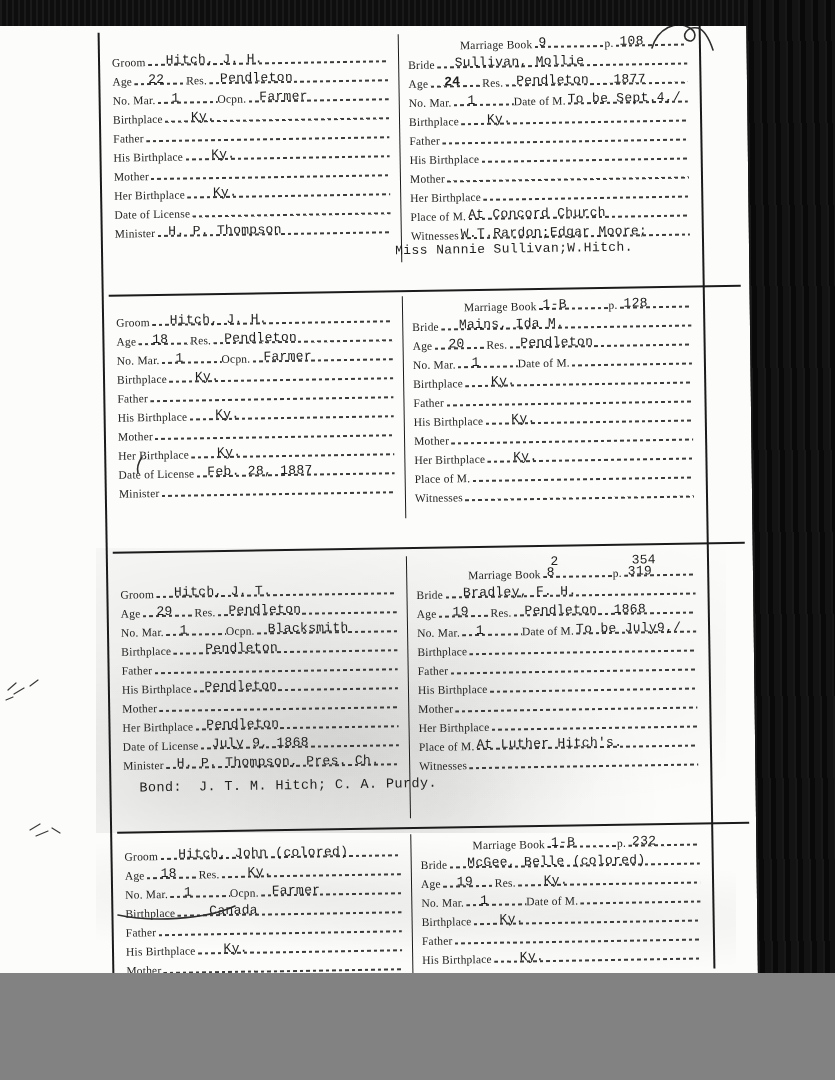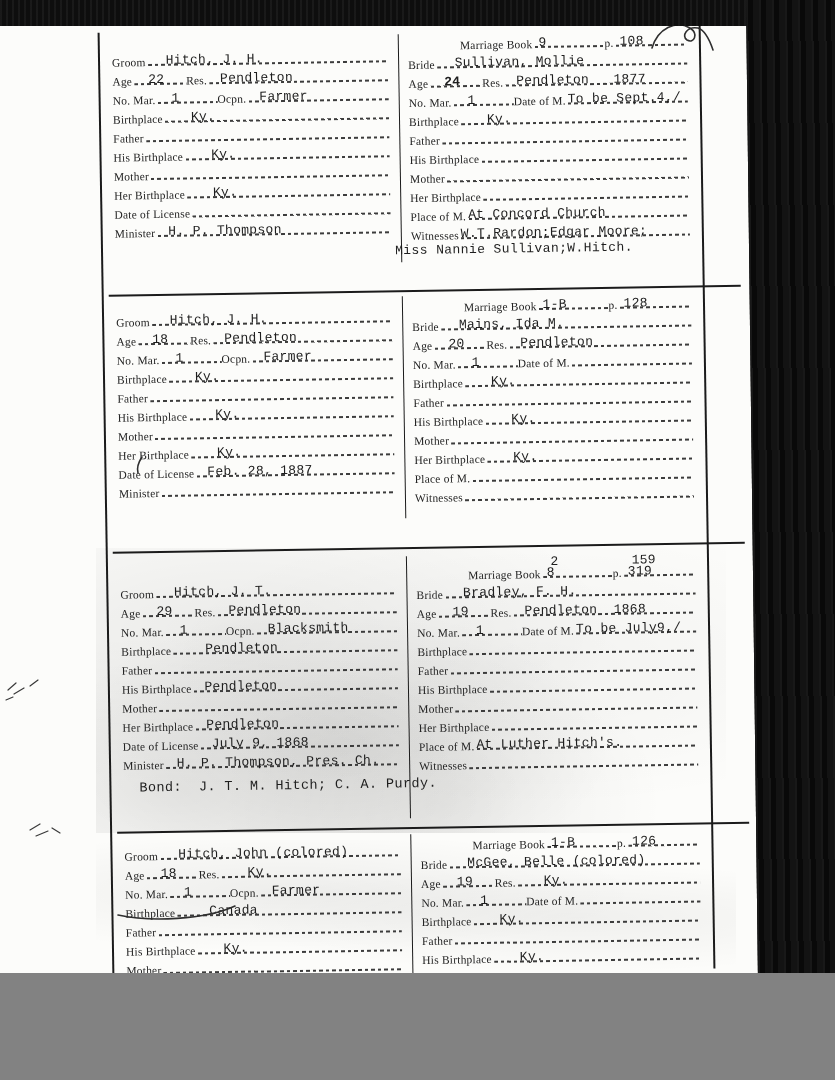--- a/index.html
+++ b/index.html
@@ -488,21 +488,21 @@
         <div class="bond-line">Bond:  J. T. M. Hitch; C. A. Purdy.</div>
       </div>
     <div class="col-right">
         <div class="field-row book-row">
           <span class="lbl">Marriage Book</span>
           <span class="fill" style="flex: 0 0 72px;">
             <span class="val" style="padding-left: 6px;"><span class="sup">2</span><span>8</span></span>
           </span>
           <span class="lbl">p.</span>
           <span class="fill">
-            <span class="val" style="padding-left: 6px;"><span class="sup">159</span><span>319</span></span>
+            <span class="val" style="padding-left: 6px;"><span class="sup">354</span><span>319</span></span>
           </span>
         </div>
         <div class="field-row">
           <span class="lbl">Bride</span>
           <span class="fill">
             <span class="val" style="padding-left: 20px;">Bradley, F. H.</span>
           </span>
         </div>
         <div class="field-row">
           <span class="lbl">Age</span>
@@ -622,21 +622,21 @@
         </div>
       </div>
     <div class="col-right">
         <div class="field-row book-row">
           <span class="lbl">Marriage Book</span>
           <span class="fill" style="flex: 0 0 72px;">
             <span class="val" style="padding-left: 6px;">1-B</span>
           </span>
           <span class="lbl">p.</span>
           <span class="fill">
-            <span class="val" style="padding-left: 6px;">126</span>
+            <span class="val" style="padding-left: 6px;">232</span>
           </span>
         </div>
         <div class="field-row">
           <span class="lbl">Bride</span>
           <span class="fill">
             <span class="val" style="padding-left: 20px;">McGee, Belle (colored)</span>
           </span>
         </div>
         <div class="field-row">
           <span class="lbl">Age</span>

